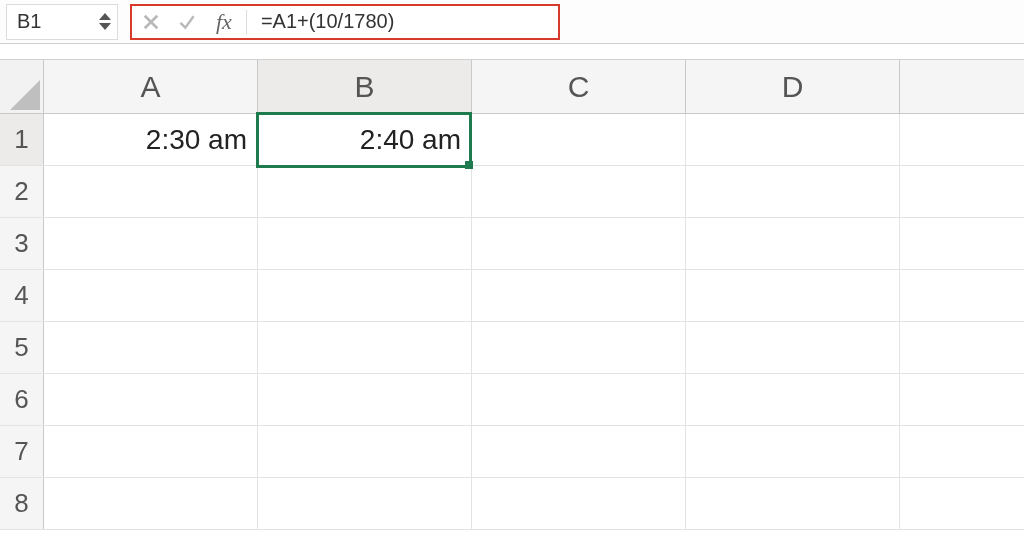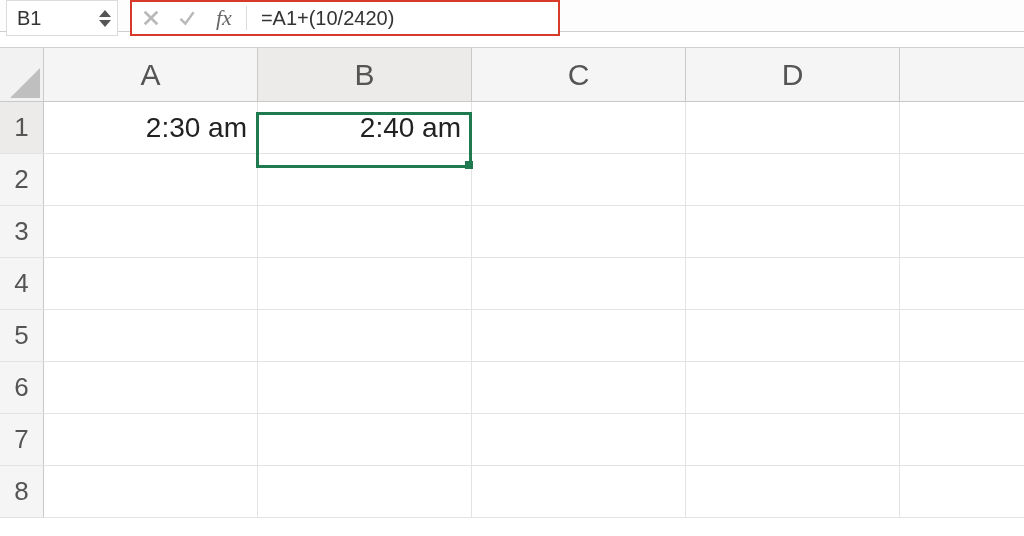--- a/index.html
+++ b/index.html
@@ -9,23 +9,23 @@
     width: 1024px;
     height: 536px;
     font-family: -apple-system, "Segoe UI", Arial, sans-serif;
     background: #fff;
     overflow: hidden;
     position: relative;
   }
 
   
   .formula-bar {
-    height: 32px;
-    display: flex;
-    align-items: flex-start;
+    height: 44px;
+    display: flex;
+    align-items: center;
     border-bottom: 1px solid #cfcfcf;
     background: #fdfdfd;
     padding-left: 6px;
   }
   .name-box-wrap {
     display: flex;
     align-items: center;
     width: 112px;
     height: 36px;
     border: 1px solid #dcdcdc;
@@ -208,21 +208,21 @@
           <path d="M3 3 L17 17 M17 3 L3 17"></path>
         </svg>
     </span>
     <span class="btn-enter">
       <svg viewBox="0 0 22 22">
           <path d="M3 12 L9 18 L19 4"></path>
         </svg>
     </span>
     <span class="fx-label">fx</span>
     <span class="fx-divider"></span>
-    <span class="formula-input">=A1+(10/2420)</span>
+    <span class="formula-input">=A1+(10/1780)</span>
   </div>
 </div>
 
 <div class="hr-strip"></div>
 
 <div class="sheet">
   <div class="col-headers">
     <div class="corner"></div>
     <div class="col-header">A</div>
     <div class="col-header emph">B</div>

